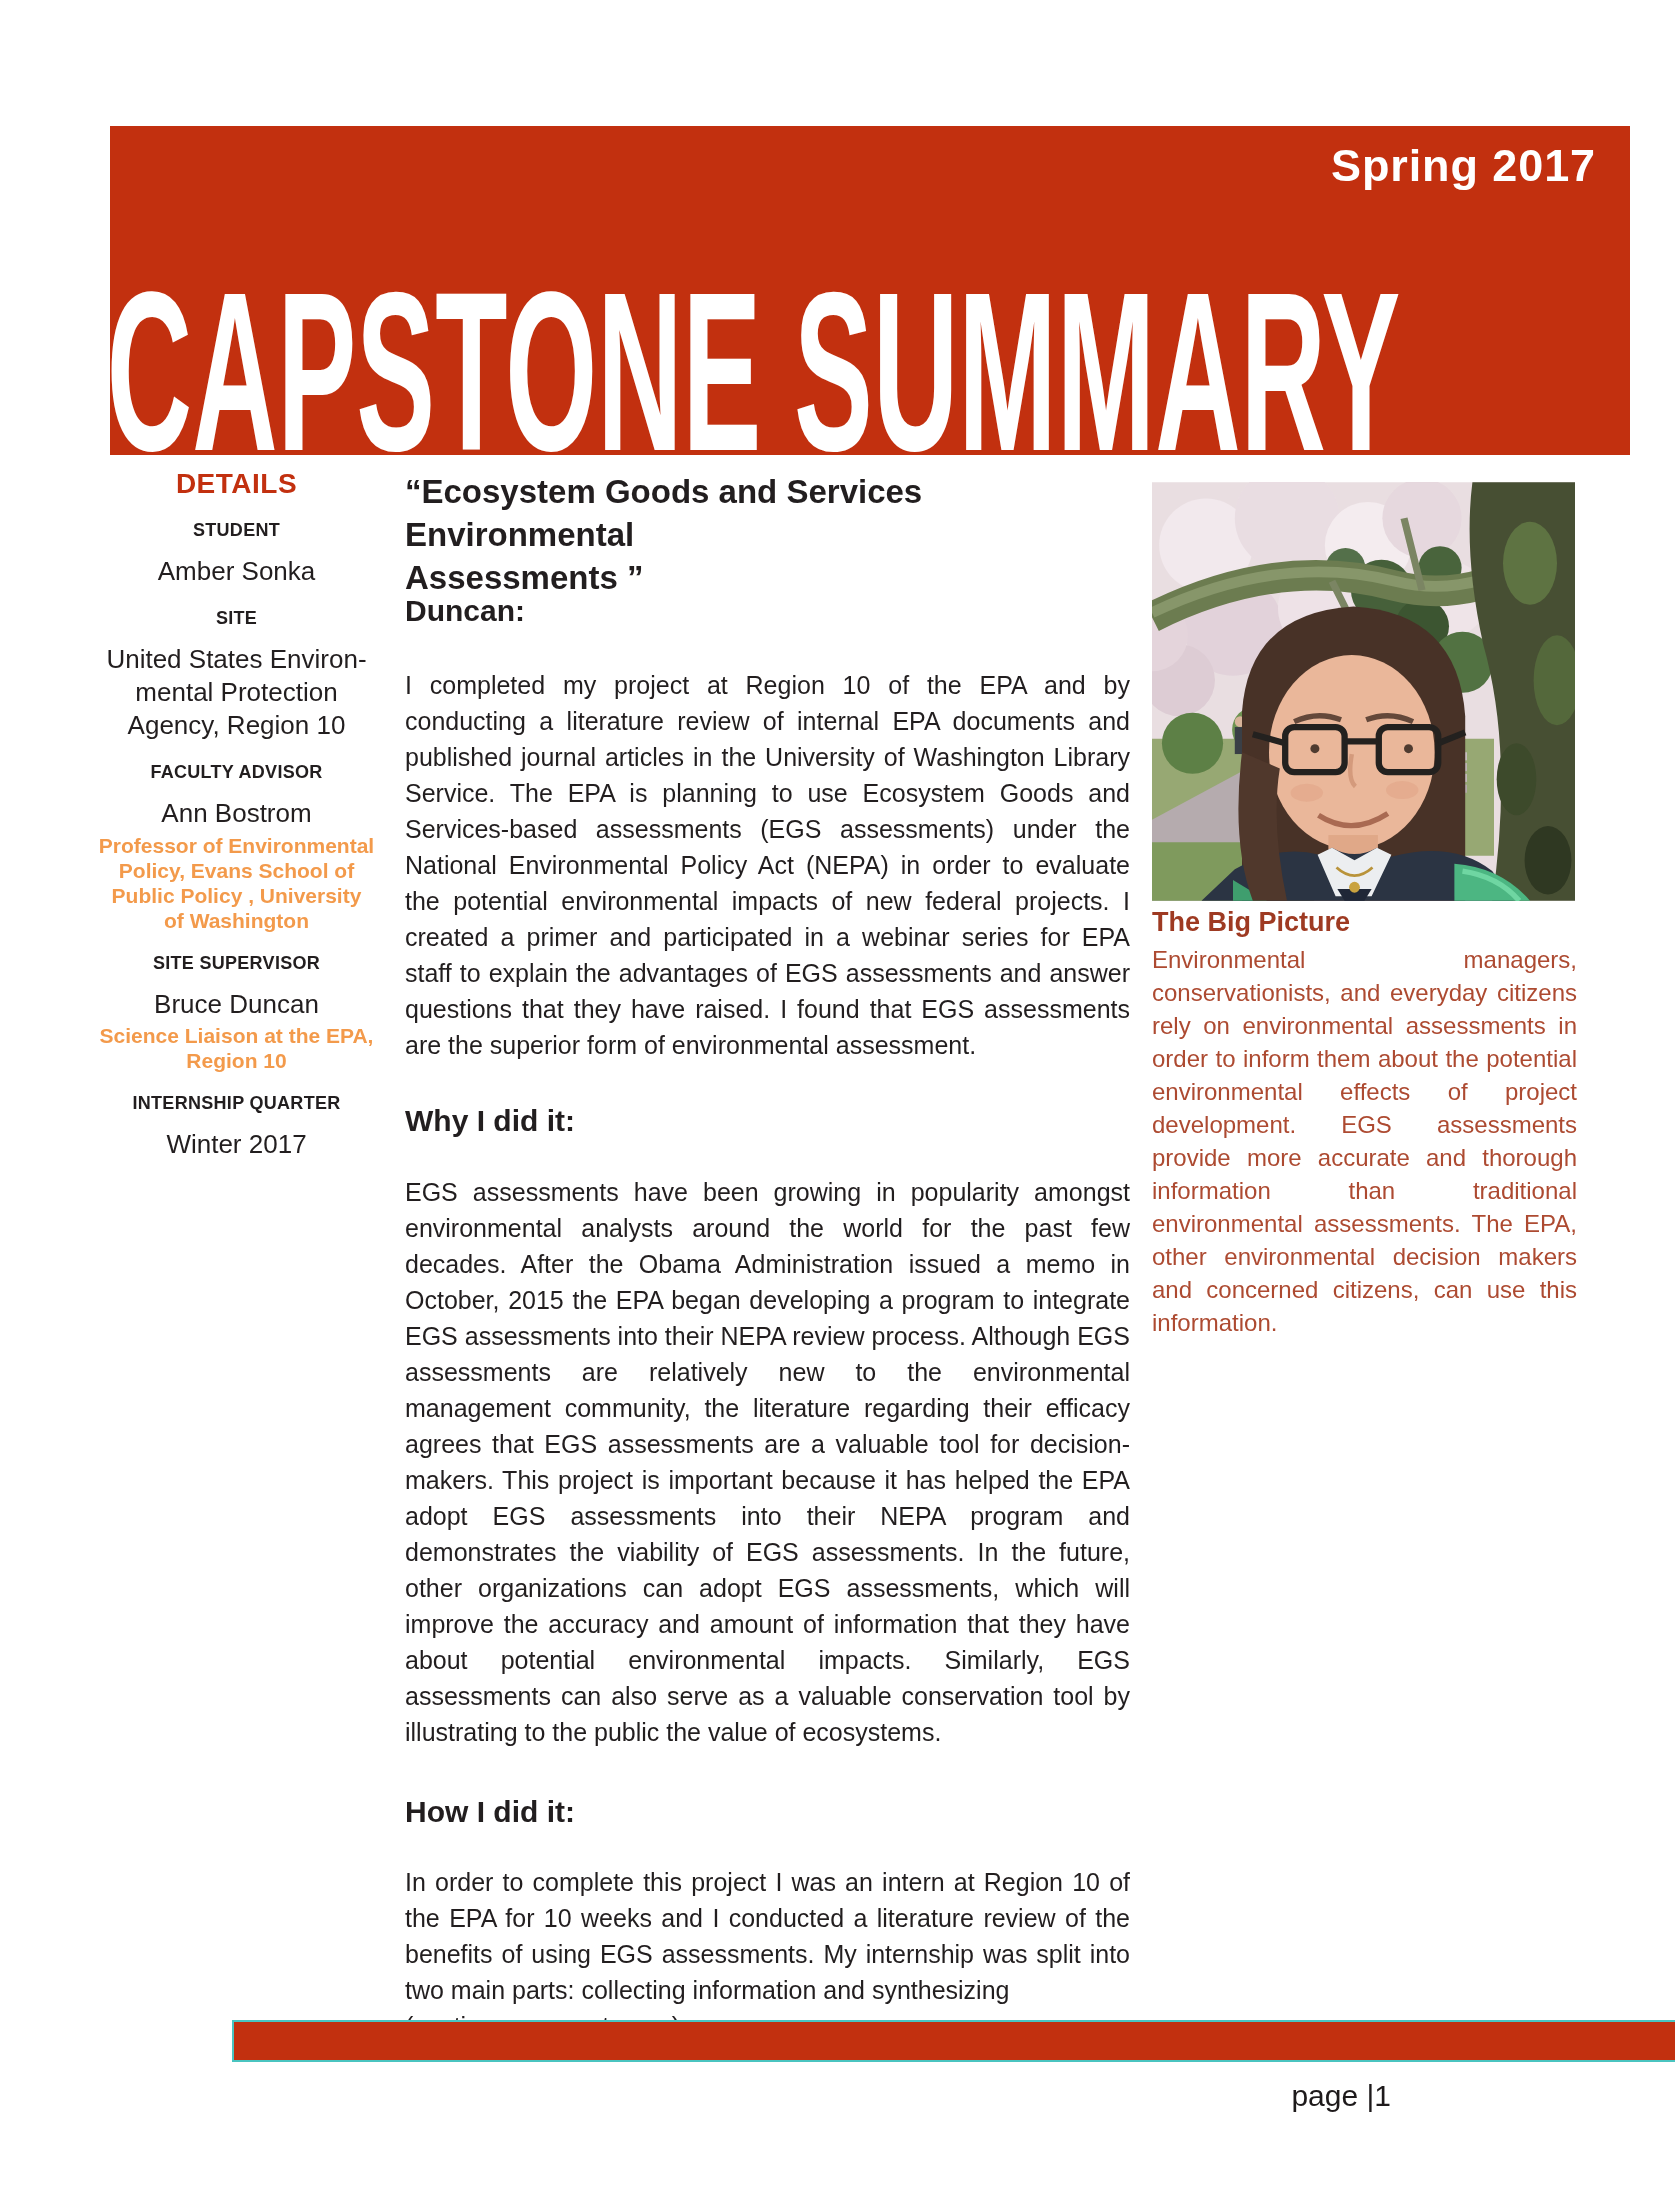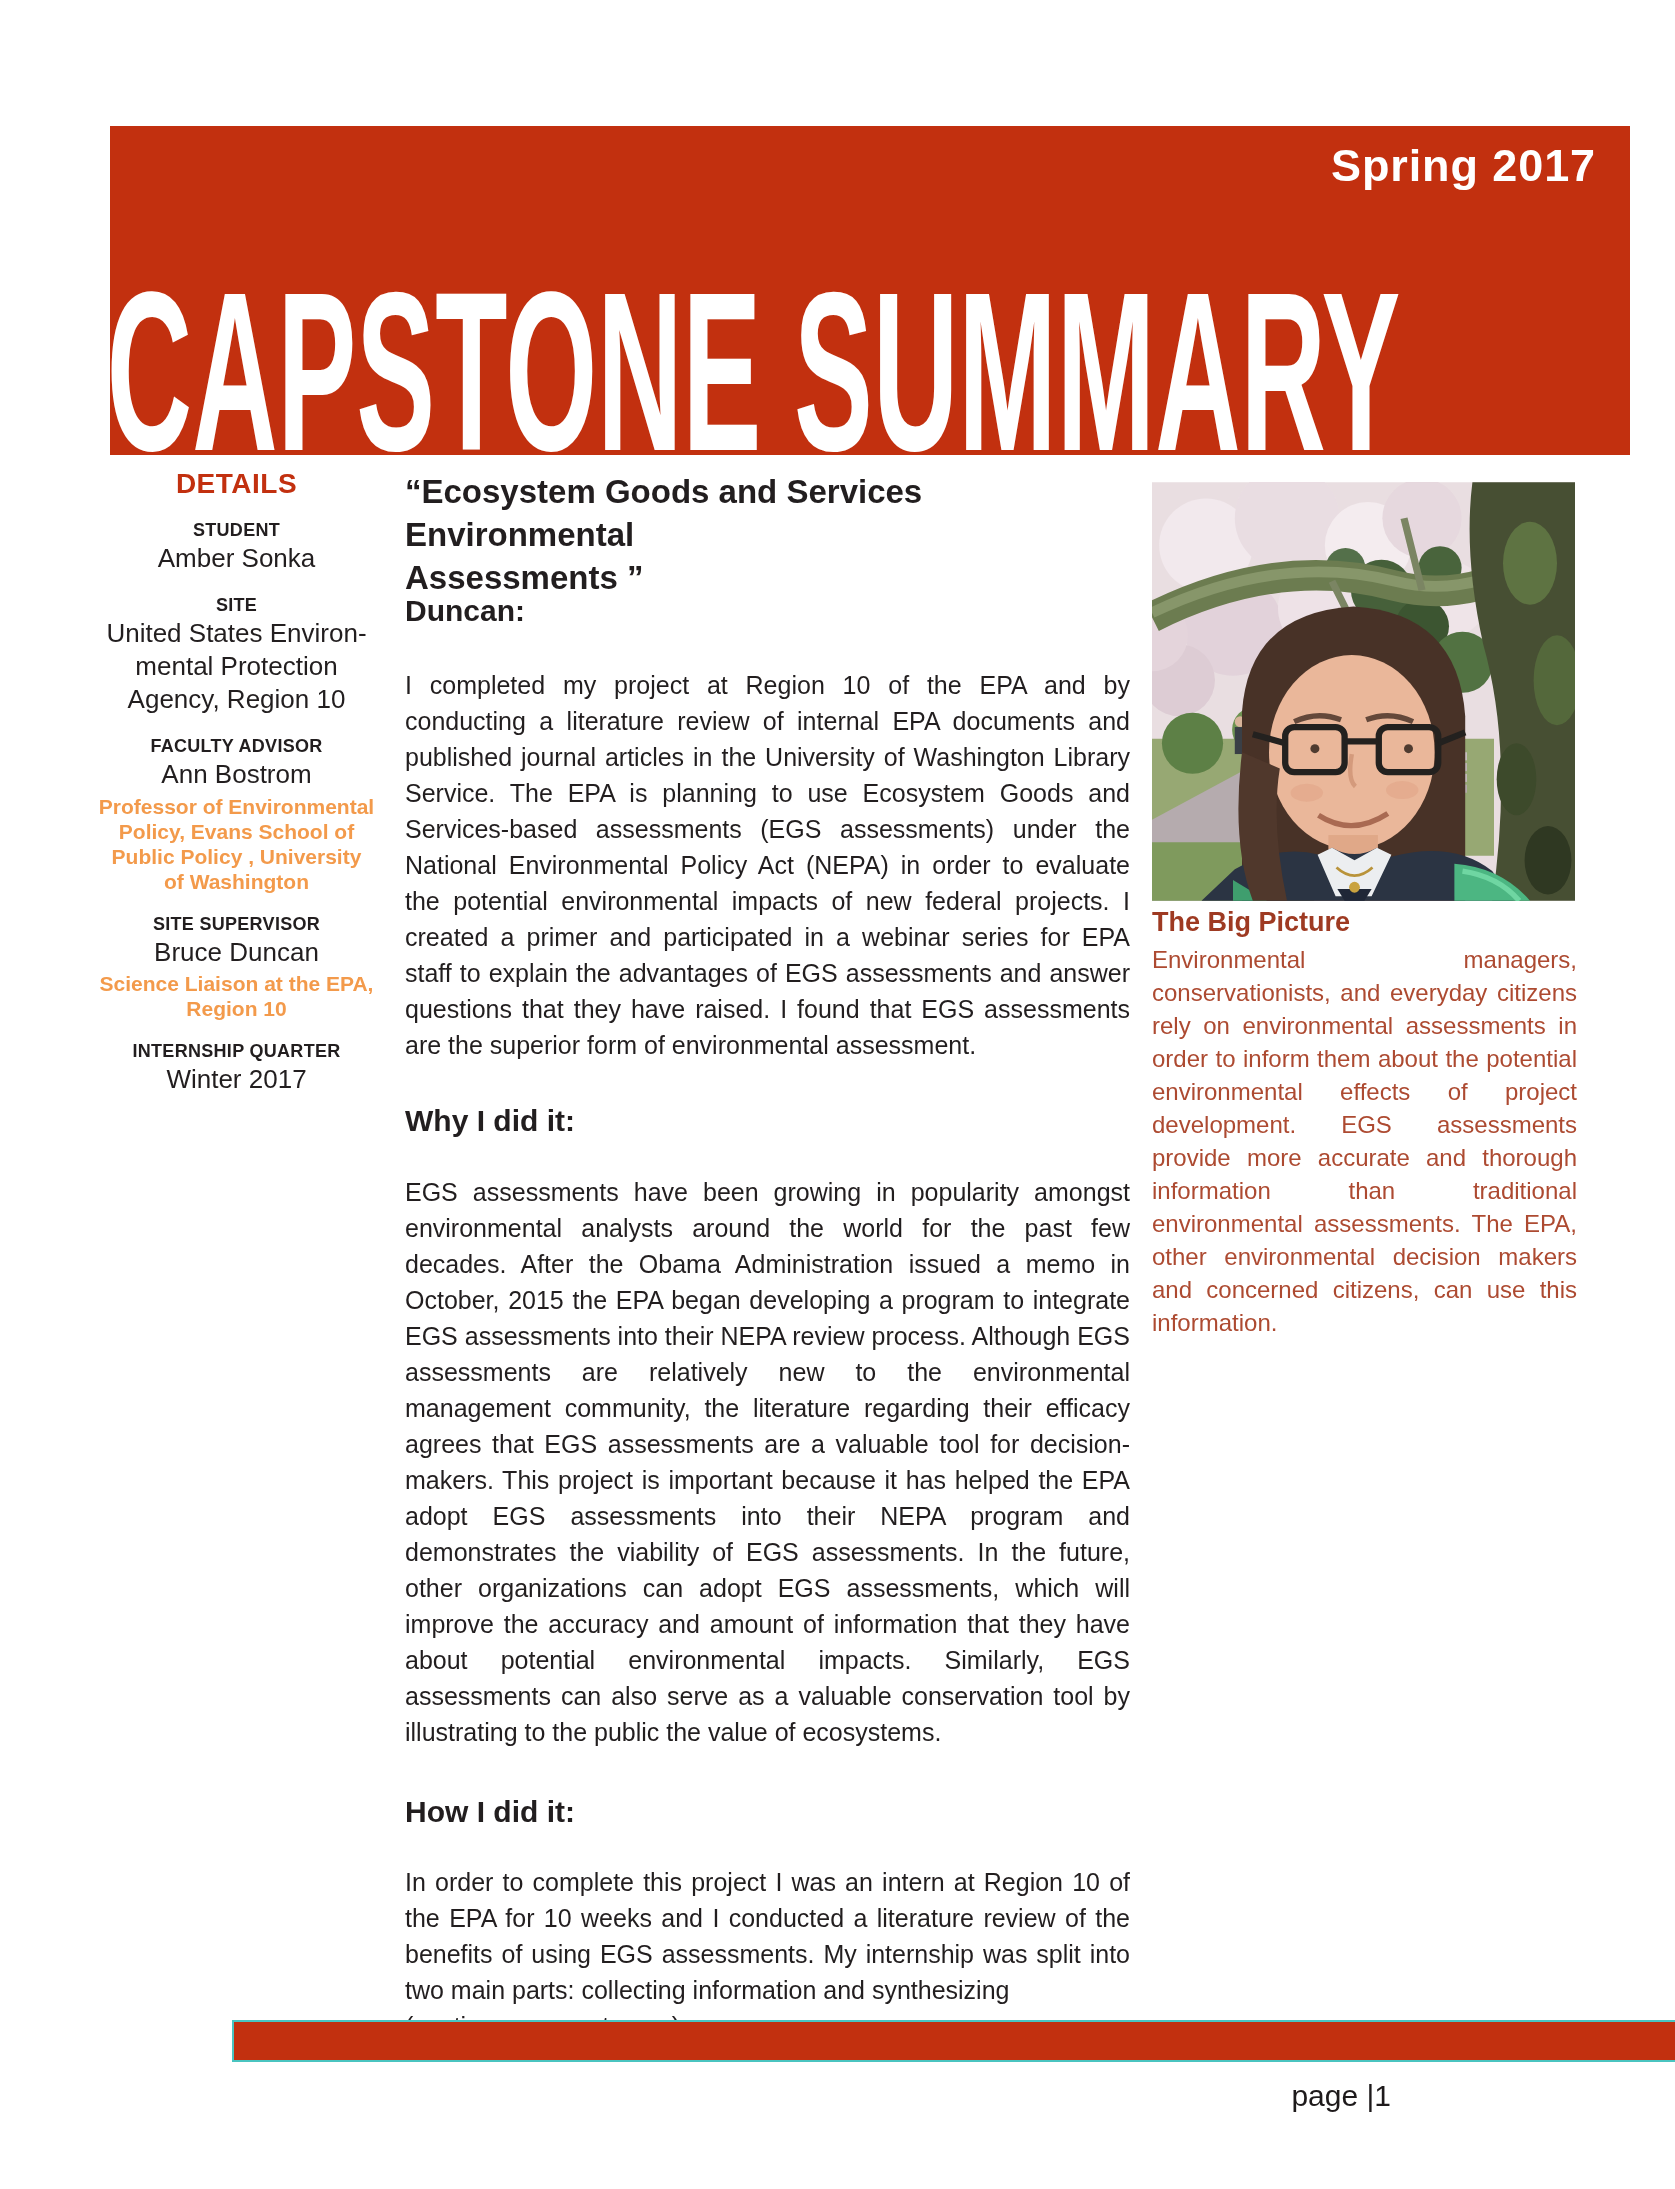--- a/index.html
+++ b/index.html
@@ -15,21 +15,21 @@
   .season {
     position:absolute; top:14.4px; right:34px;
     color:#ffffff; font-size:45px; font-weight:bold; letter-spacing:0.9px;
   }
   .masthead-svg { position:absolute; left:0px; bottom:-1.8px; display:block; }
 
   
   .sidebar { position:absolute; left:90px; top:468px; width:293px; text-align:center; }
   .details-heading { font-size:28px; font-weight:bold; color:#c2300f; letter-spacing:0.5px; }
   .side-label { font-size:18px; font-weight:bold; color:#221e1f; margin-top:20px; letter-spacing:0.3px; }
-  .side-value { font-size:26px; line-height:33px; margin-top:1px; white-space:pre-line; }
+  .side-value { font-size:26px; line-height:33px; margin-top:14px; white-space:pre-line; }
   .side-note  { font-size:21px; line-height:25px; color:#f39a4b; font-weight:bold; white-space:pre-line; margin-top:2.7px; }
 
   
   .abs { position:absolute; }
   .article-title {
     left:405px; top:470px; width:738px;
     font-size:33px; font-weight:bold; line-height:43px; white-space:pre-line;
   }
   .section-heading { left:405px; font-size:30px; font-weight:bold; }
   .body-para {

